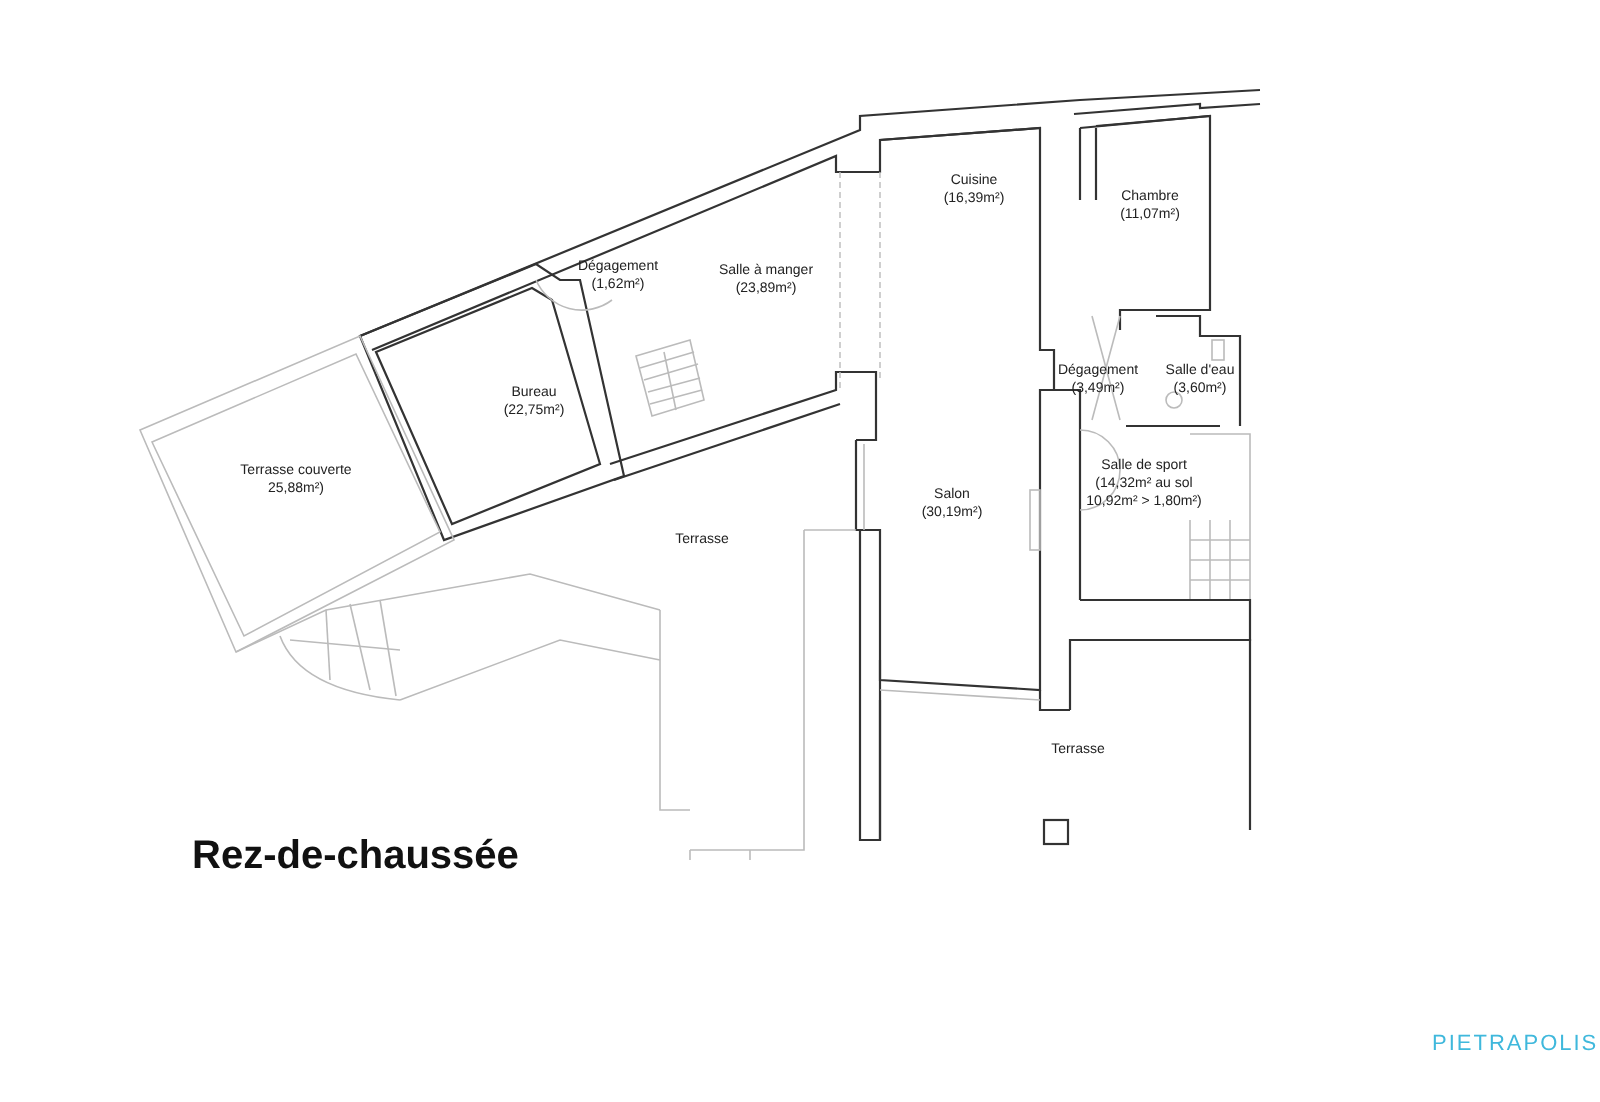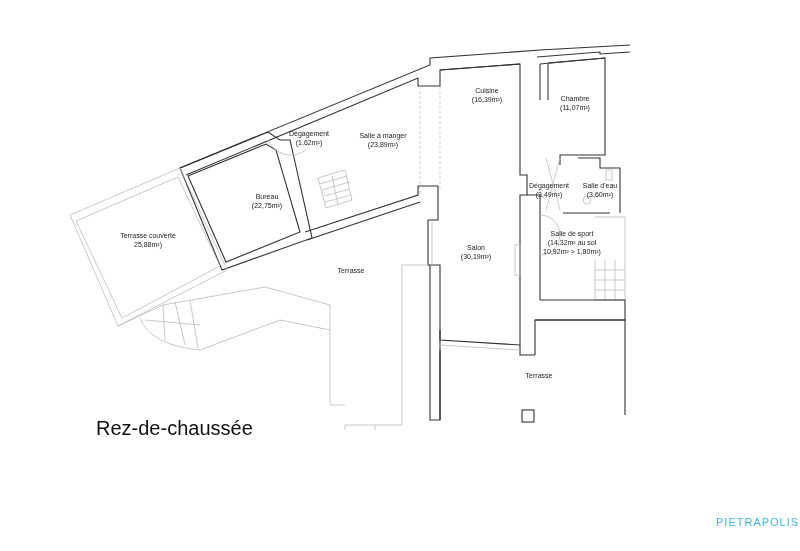--- a/index.html
+++ b/index.html
@@ -1,19 +1,19 @@
 <!DOCTYPE html>
 <html><head>
 <meta charset="utf-8">
 <style>
   html, body { margin:0; padding:0; background:#ffffff; }
   body { width:800px; height:551px; position:relative; overflow:hidden; font-family:"Liberation Sans", sans-serif; }
   #plan { position:absolute; left:0; top:0; width:800px; height:551px; }
   .room-label { position:absolute; font-family:"Liberation Sans", sans-serif; font-size:7px; color:#222; text-align:center; line-height:9px; transform:translate(-50%,-50%); white-space:nowrap; }
-  .title { position:absolute; left:96px; top:417px; font-family:"Liberation Sans", sans-serif; font-weight:normal; font-size:20px; color:#111; }
+  .title { position:absolute; left:96px; top:417px; font-family:"Liberation Sans", sans-serif; font-weight:bold; font-size:20px; color:#111; }
   .brand { position:absolute; left:716px; top:516px; font-family:"Liberation Sans", sans-serif; font-size:11px; color:#3fb8dc; letter-spacing:1px; }
   .wall { fill:none; stroke:#333; stroke-width:1.1; }
   .thin { fill:none; stroke:#bbb; stroke-width:0.8; }
   .dash { fill:none; stroke:#bbb; stroke-width:0.7; stroke-dasharray:3,2; }
 </style>
 </head>
 <body>
 
 <svg id="plan" viewBox="0 0 800 551" xmlns="http://www.w3.org/2000/svg">
 

